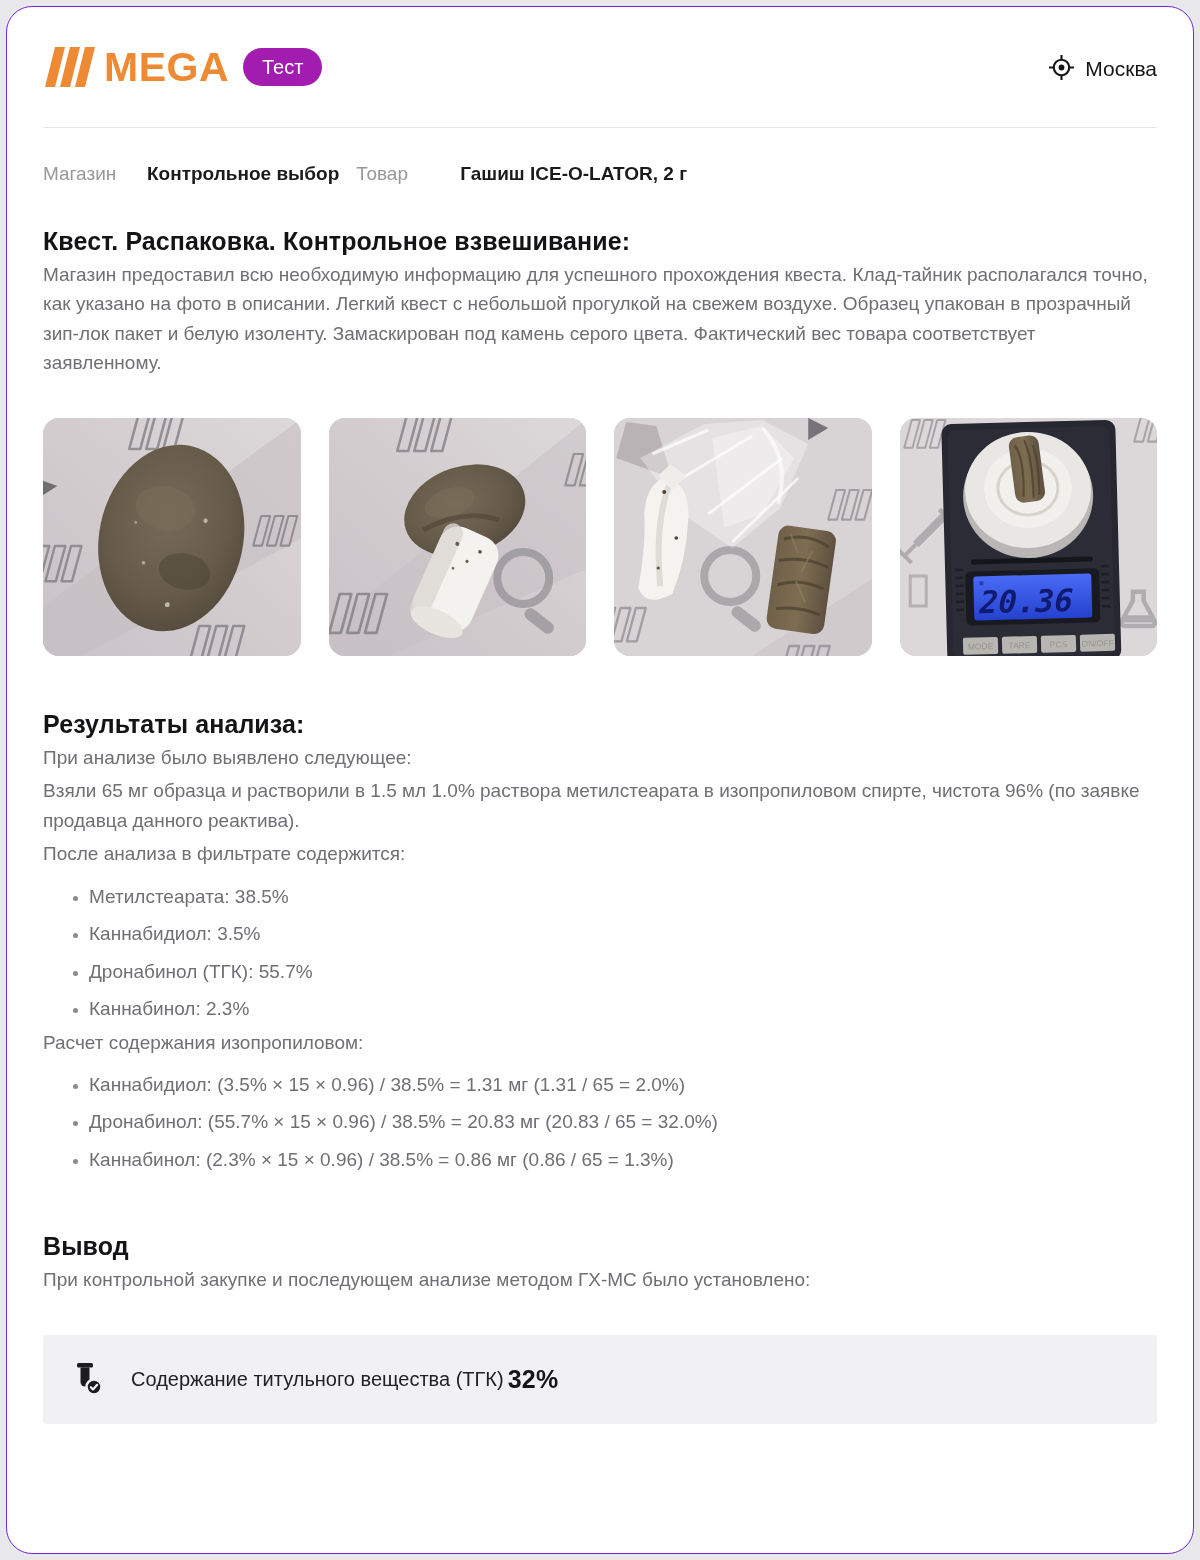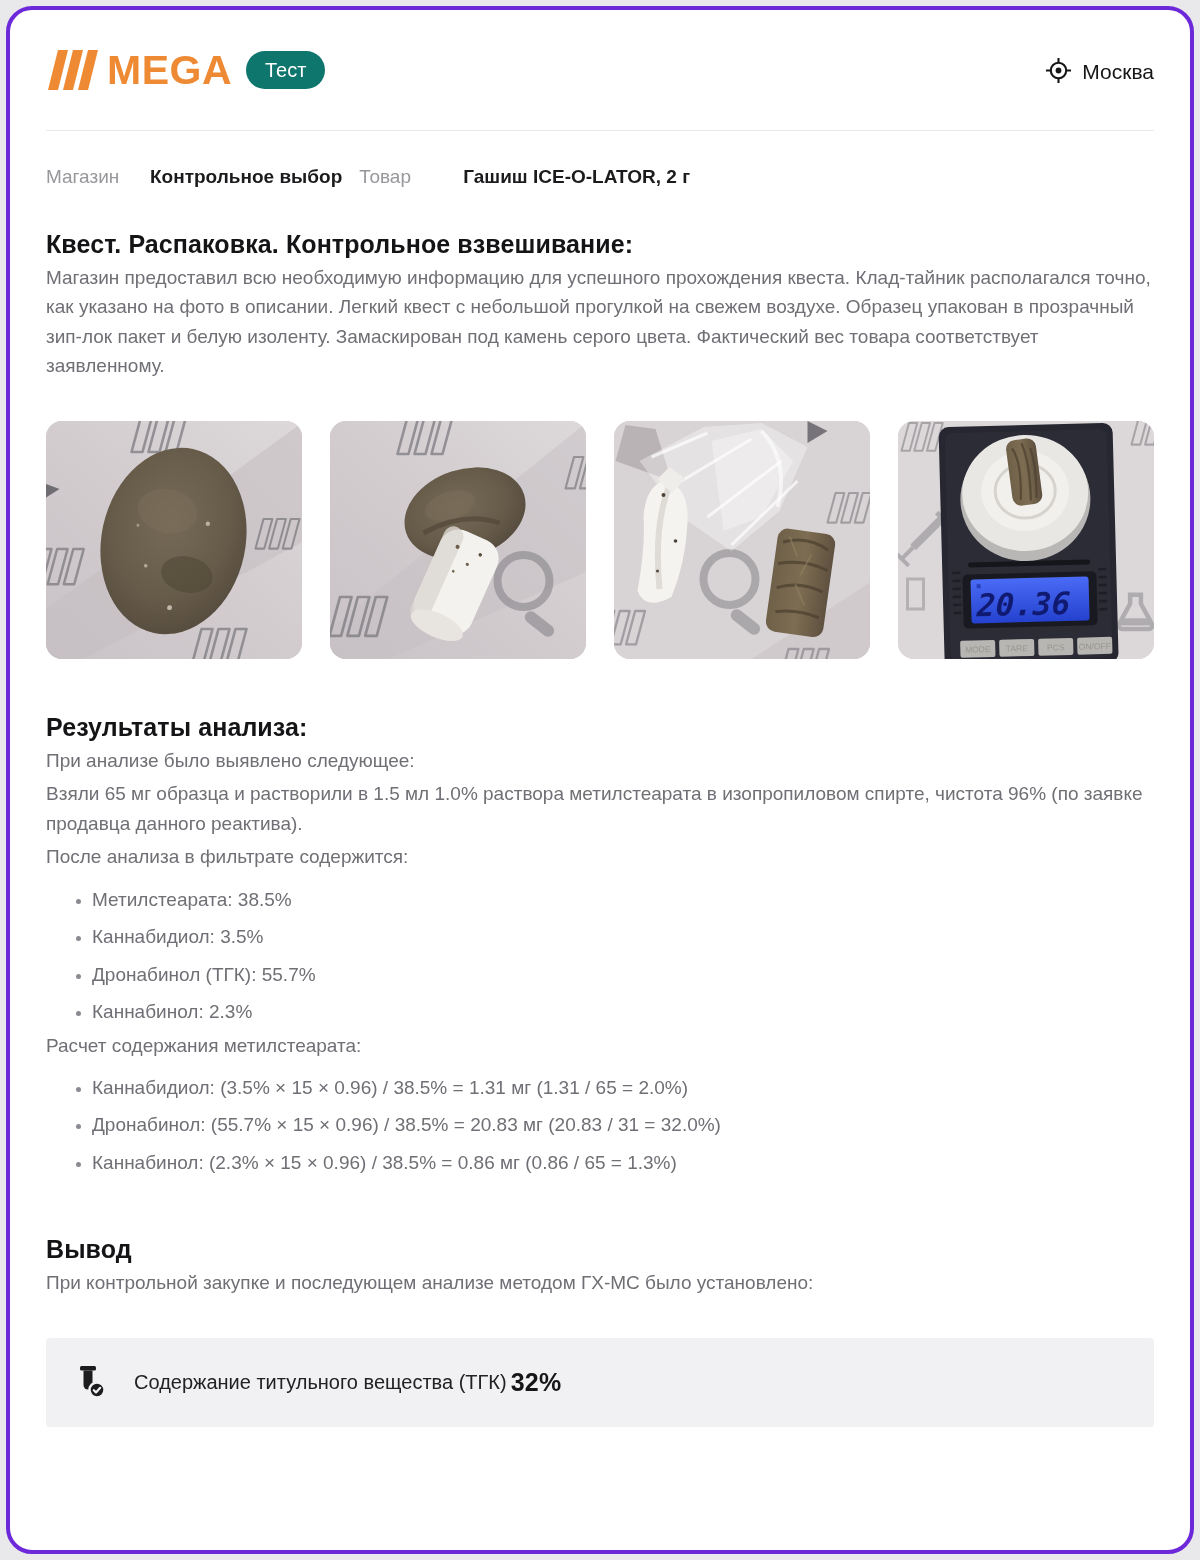--- a/index.html
+++ b/index.html
@@ -3,29 +3,29 @@
 <meta charset="utf-8">
 <style>
   * { margin: 0; padding: 0; box-sizing: border-box; }
   html, body { background: #e9e9eb; }
   body {
     font-family: "Liberation Sans", "DejaVu Sans", sans-serif;
     width: 1200px; height: 1560px; margin: 0 auto; position: relative;
   }
   .page {
     position: absolute; inset: 6px; background: #ffffff;
-    border-radius: 26px; border: 4px solid #6d28d9;
+    border-radius: 26px; border: 1px solid #6d28d9;
     padding: 0 36px 28px 36px; overflow: hidden;
   }
   
   .header { display: flex; align-items: center; justify-content: space-between; padding-top: 34px; height: 86px; }
   .logo-wrap { display: flex; align-items: center; gap: 14px; cursor: pointer; }
   .logo { display: flex; align-items: center; gap: 9px; }
   .logo-text { font-size: 41px; font-weight: 800; color: #ED8A33; letter-spacing: 0.5px; line-height: 1; }
-  .badge { background: #0f766e; color: #fff; font-size: 20px; border-radius: 999px; padding: 9px 19px; line-height: 1; }
+  .badge { background: #a21caf; color: #fff; font-size: 20px; border-radius: 999px; padding: 9px 19px; line-height: 1; }
   .location { display: flex; align-items: flex-end; gap: 10px; font-size: 21px; color: #161618; cursor: pointer; }
   .divider { border: none; border-top: 1px solid #e8e8ea; margin-top: 34px; }
   
   .meta { margin-top: 35px; display: flex; flex-direction: row; gap: 17px; }
   .meta-row { font-size: 19px; display: flex; align-items: baseline; }
   .meta-label { color: #97979c; width: 86px; flex: 0 0 auto; margin-right: 18px; }
   .meta-value { color: #1b1b1d; font-weight: 700; }
   
   h2 { font-size: 25px; font-weight: 700; color: #141416; letter-spacing: 0.1px; }
   .h-quest { margin-top: 42px; }
@@ -318,25 +318,25 @@
   <p class="body">Взяли 65 мг образца и растворили в 1.5 мл 1.0% раствора метилстеарата в изопропиловом спирте, чистота 96% (по заявке продавца данного реактива).</p>
   <p class="body">После анализа в фильтрате содержится:</p>
 
   <ul class="blist">
     <li>Метилстеарата: 38.5%</li>
     <li>Каннабидиол: 3.5%</li>
     <li>Дронабинол (ТГК): 55.7%</li>
     <li>Каннабинол: 2.3%</li>
   </ul>
 
-  <p class="body">Расчет содержания метилстеарата:</p>
+  <p class="body">Расчет содержания изопропиловом:</p>
 
   <ul class="blist">
     <li>Каннабидиол: (3.5% × 15 × 0.96) / 38.5% = 1.31 мг (1.31 / 65 = 2.0%)</li>
-    <li>Дронабинол: (55.7% × 15 × 0.96) / 38.5% = 20.83 мг (20.83 / 31 = 32.0%)</li>
+    <li>Дронабинол: (55.7% × 15 × 0.96) / 38.5% = 20.83 мг (20.83 / 65 = 32.0%)</li>
     <li>Каннабинол: (2.3% × 15 × 0.96) / 38.5% = 0.86 мг (0.86 / 65 = 1.3%)</li>
   </ul>
 
   <h2 class="h-conclusion">Вывод</h2>
   <p class="body">При контрольной закупке и последующем анализе методом ГХ-МС было установлено:</p>
 
   <div class="cards">
 
     <div class="card">
       <span class="card-icon">

